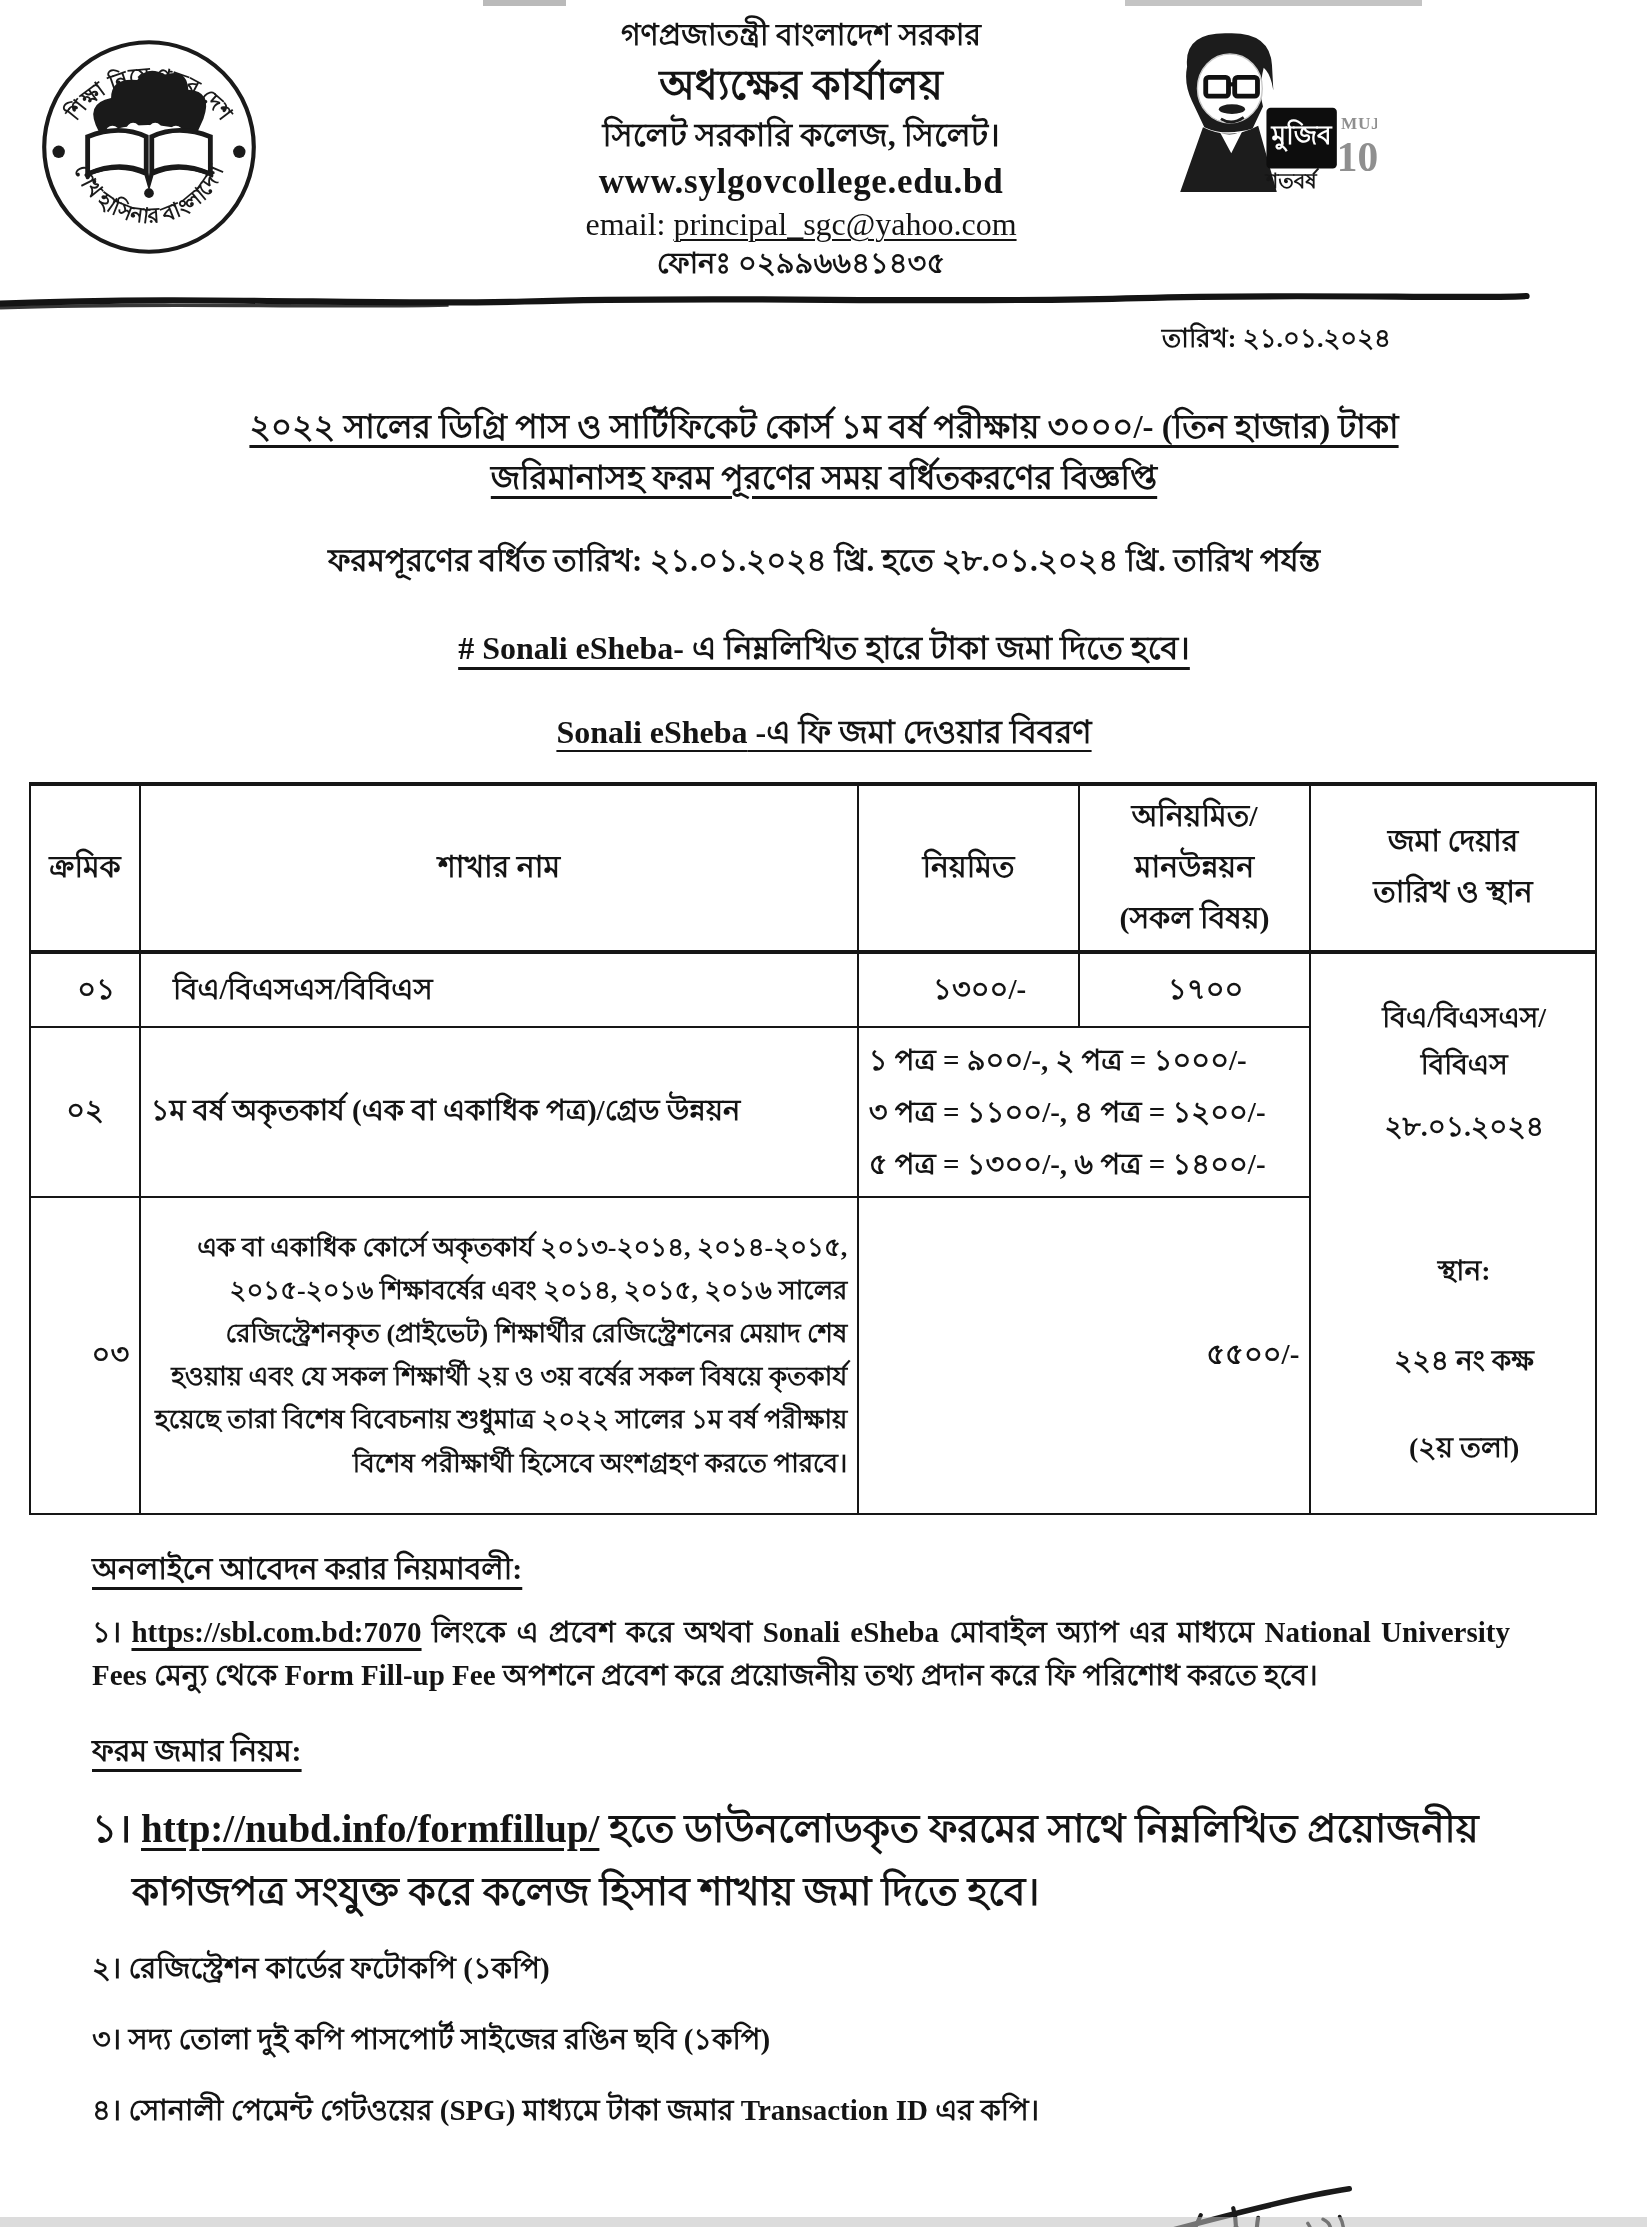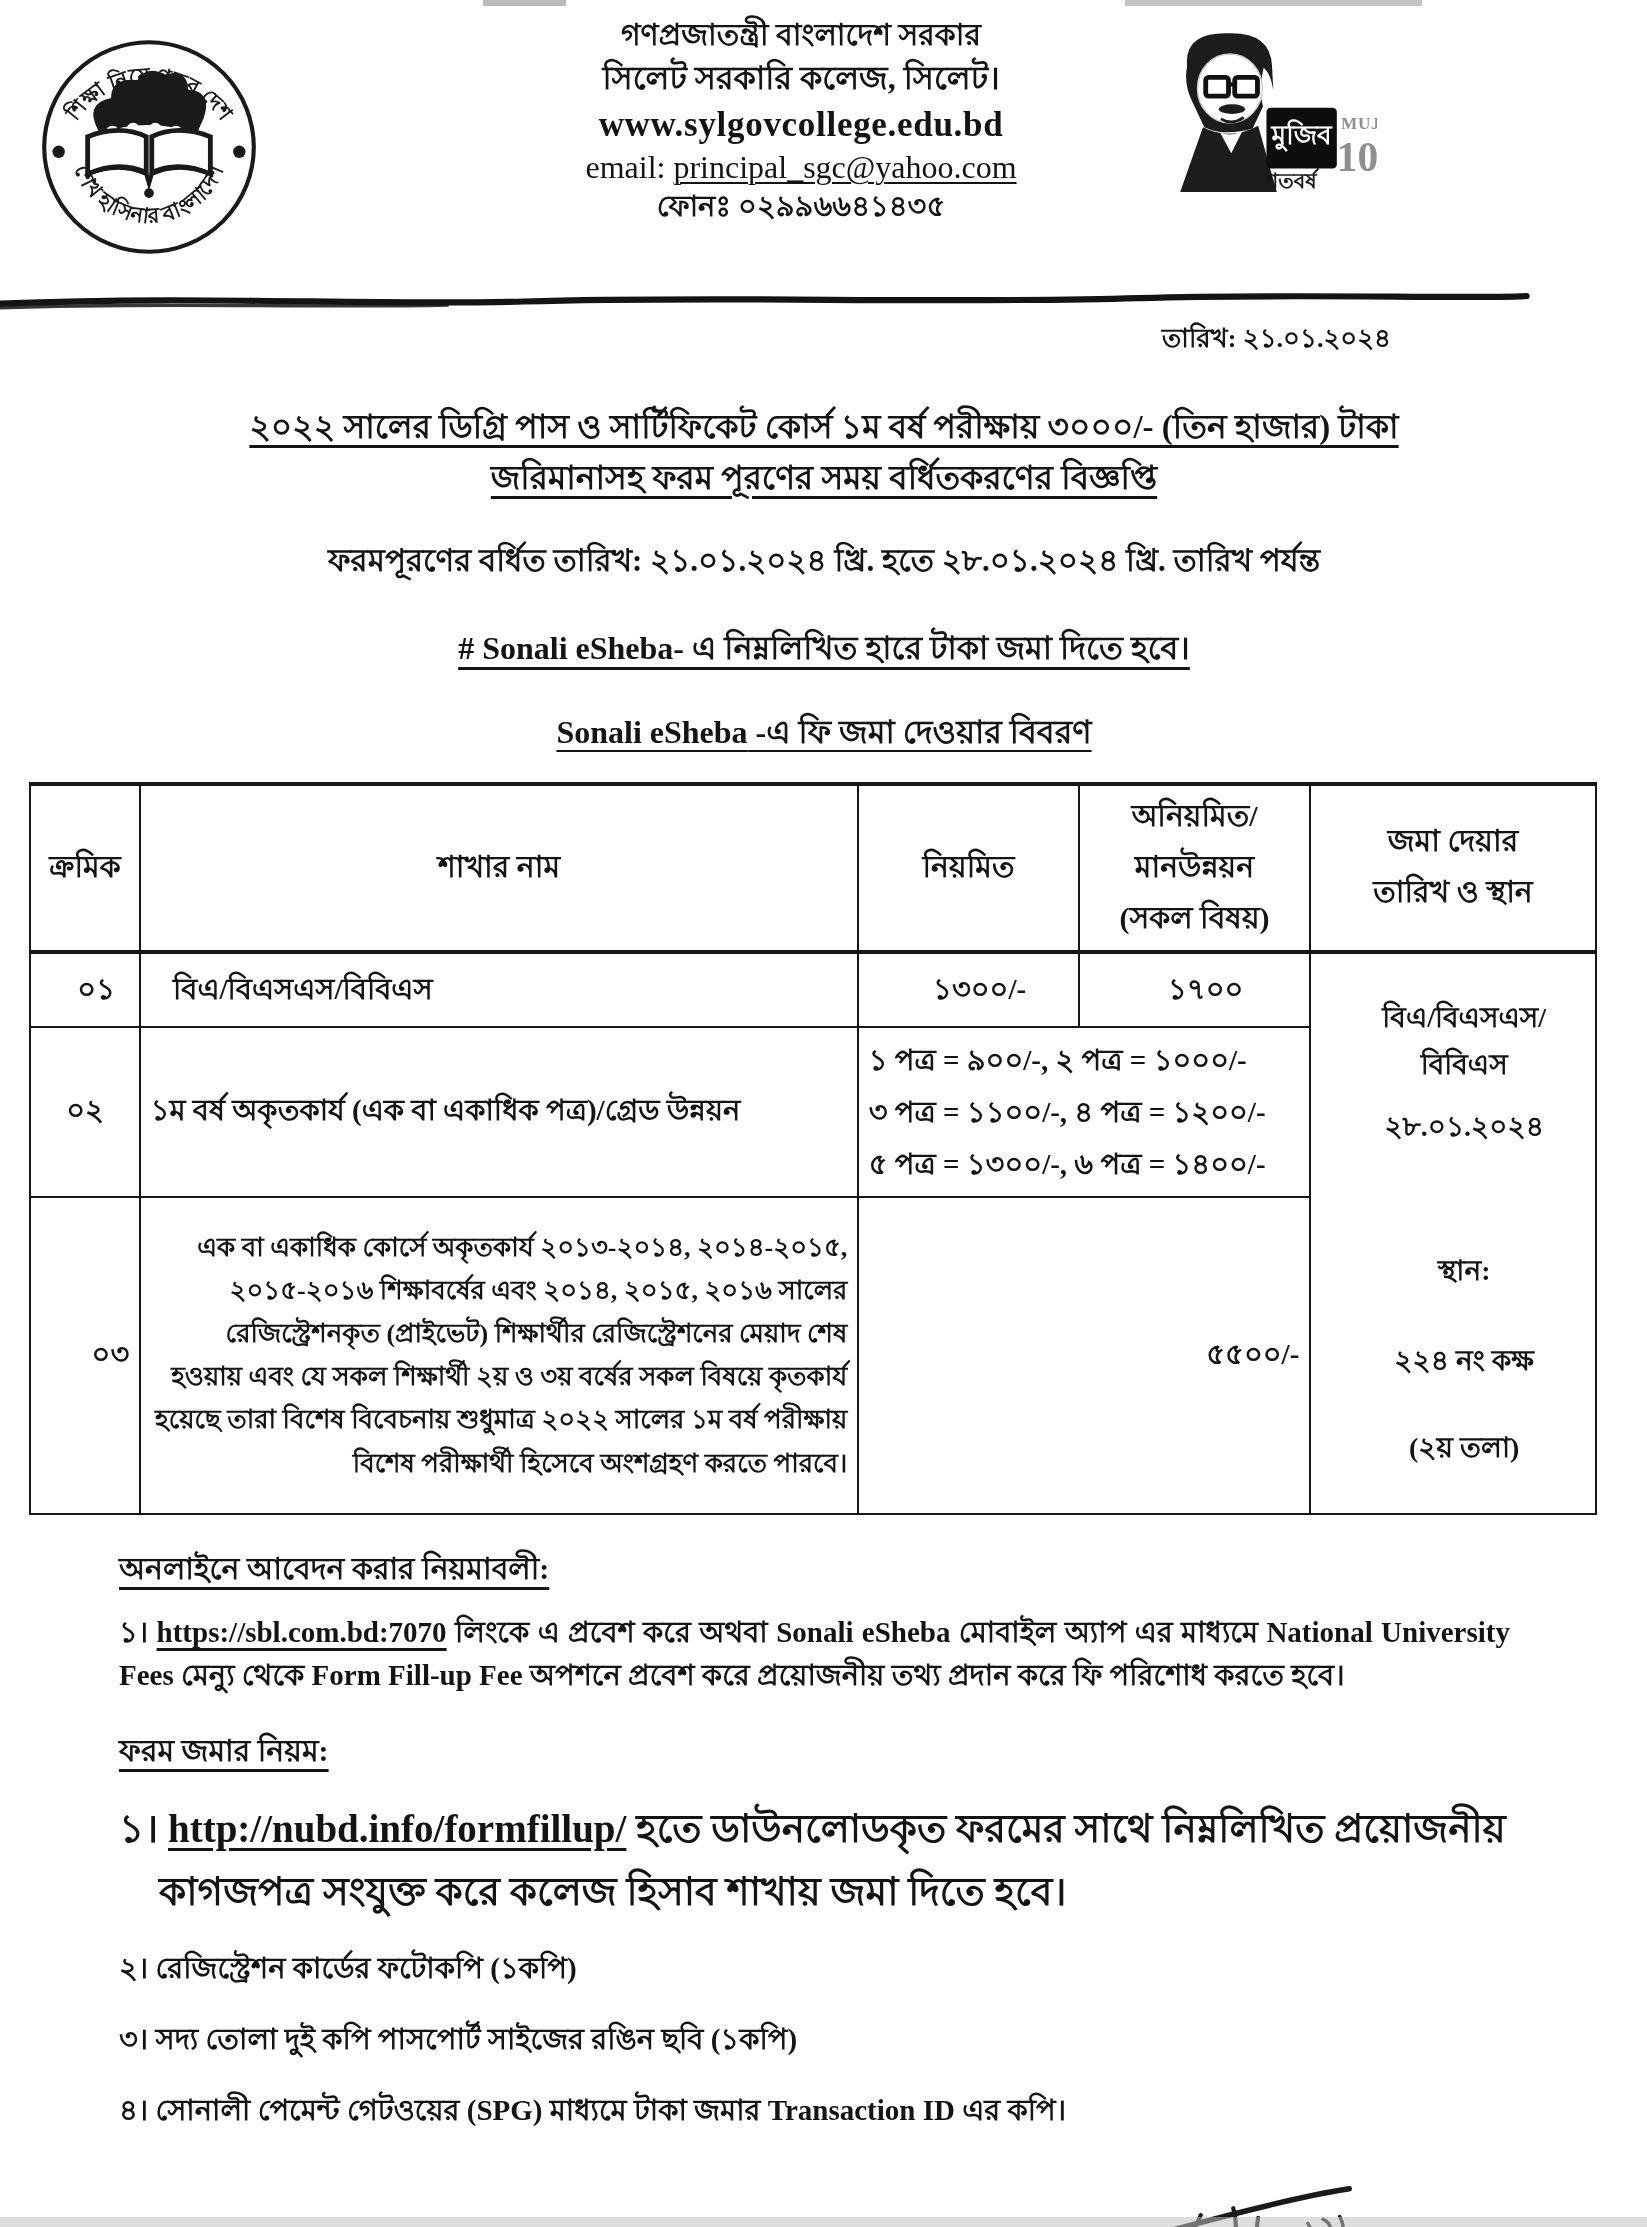--- a/index.html
+++ b/index.html
@@ -54,21 +54,21 @@
   td.branch-long{font-size:26px;line-height:1.66;padding:15px 18px;text-align:left;}
   tr.r3 td{height:304px;text-align:right;}
   td.deposit-cell{text-align:center;font-size:28px;padding:0;}
   .dep-wrap{display:flex;flex-direction:column;align-items:center;}
   .dep-branch{margin-top:2.8px;}
   .dep-date{margin-top:15px;}
   .dep-place{margin-top:97px;}
   .dep-room{margin-top:43px;}
   .dep-floor{margin-top:40px;}
   
-  .section{margin-left:119px;margin-right:138px;}
+  .section{margin-left:92px;margin-right:138px;}
   .sec-heading{font-size:30px;font-weight:700;text-decoration:underline;text-decoration-thickness:2.8px;text-underline-offset:7.6px;}
   .online-head{margin-top:30px;}
   .online-item{margin-top:15px;font-size:29px;font-weight:700;line-height:1.48;text-align:justify;}
   .serif-b{font-family:"Liberation Serif",serif;font-weight:700;}
   .link-b{font-family:"Liberation Serif",serif;font-weight:700;text-decoration:underline;text-decoration-thickness:2.8px;text-underline-offset:6.2px;}
   .form-head{margin-top:30px;}
   .form-item1{margin-top:19.3px;font-size:39px;font-weight:700;line-height:1.62;padding-left:40px;text-indent:-40px;}
   .form-item{margin-top:22px;font-size:29px;font-weight:700;}
   
   .sig-block{width:566px;margin-left:auto;margin-right:144px;margin-top:39px;text-align:center;line-height:1.3;}
@@ -114,20 +114,21 @@
       <g>
         <path d="M72,200 Q118,180 157,198 L157,146 Q118,128 72,146 Z" fill="#ffffff" stroke="#1a1a1a" stroke-width="7"></path>
         <path d="M250,200 Q204,180 165,198 L165,146 Q204,128 250,146 Z" fill="#ffffff" stroke="#1a1a1a" stroke-width="7"></path>
         <path d="M72,200 Q118,182 157,200 L161,214 L165,200 Q204,182 250,200" fill="none" stroke="#1a1a1a" stroke-width="6"></path>
         <circle cx="161" cy="228" r="7" fill="#1a1a1a"></circle>
       </g>
     </svg>
 
     <div class="head-text">
       <div class="govt">গণপ্রজাতন্ত্রী বাংলাদেশ সরকার</div>
+      <div class="office">অধ্যক্ষের কার্যালয়</div>
       <div class="college">সিলেট সরকারি কলেজ, সিলেট।</div>
       <div class="website">www.sylgovcollege.edu.bd</div>
       <div class="emailline"><span>email: </span><span class="addr">principal_sgc@yahoo.com</span></div>
       <div class="phone">ফোনঃ ০২৯৯৬৬৪১৪৩৫</div>
     </div>
 
     <svg class="mujib" width="228" height="167" viewBox="0 0 330 242">
       <g>
         <path d="M55,60 Q50,10 115,12 Q175,10 178,58 L180,95 Q176,70 166,62 Q158,95 165,118 L150,150 Q110,162 80,148 L62,110 Q50,85 55,60 Z" fill="#1c1c1c"></path>
         <ellipse cx="117" cy="92" rx="47" ry="50" fill="#ffffff" stroke="#c9c9c9" stroke-width="2"></ellipse>

